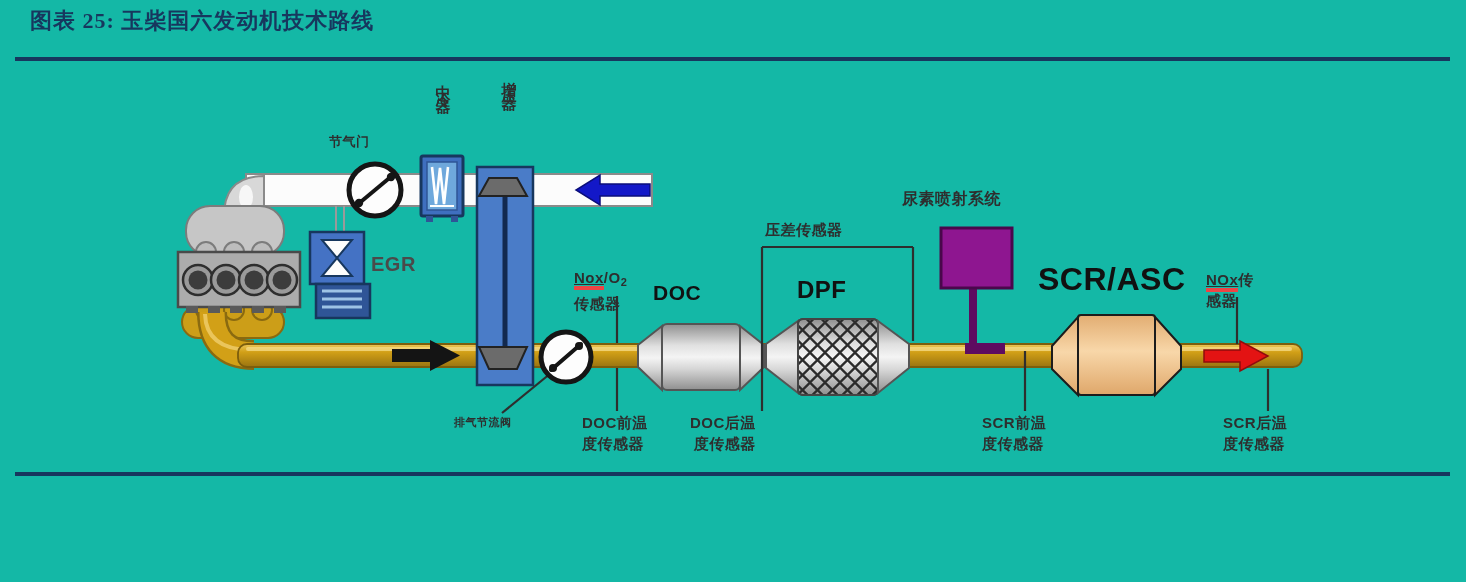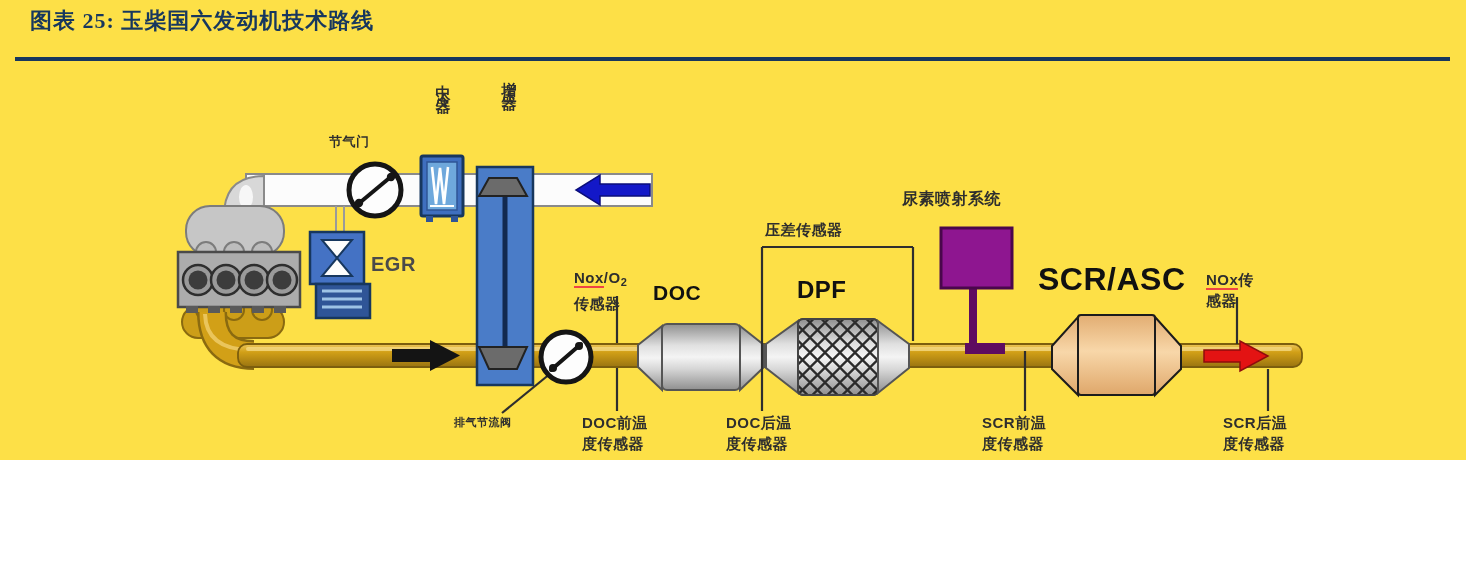--- a/index.html
+++ b/index.html
@@ -1,31 +1,31 @@
 <!DOCTYPE html>
 <html><head>
 <meta charset="utf-8">
 <style>
   html,body{margin:0;padding:0;background:#fff;}
-  #page{position:relative;width:1466px;height:460px;background:#fde047;overflow:hidden;
+  #page{position:relative;width:1466px;height:582px;background:#14b8a6;overflow:hidden;
         font-family:"Liberation Sans", sans-serif;}
   
   .title{position:absolute;left:30px;top:6px;font-size:22px;font-weight:bold;
          color:#17375E;letter-spacing:1px;font-family:"Liberation Serif", serif;}
   .title-rule{position:absolute;left:15px;right:16px;top:57px;height:4px;background:#17375E;}
   .bottom-rule{position:absolute;left:15px;right:16px;top:472px;height:4px;background:#17375E;}
   .source{position:absolute;left:38px;top:486px;font-size:17px;font-style:italic;
           color:#17375E;font-family:"Liberation Serif", serif;letter-spacing:1px;}
   
   .lbl{position:absolute;color:#2e2e2e;font-weight:bold;font-size:15px;line-height:21px;
        white-space:pre-line;letter-spacing:0.5px;}
   .vlabel{position:absolute;color:#2e2e2e;font-weight:bold;font-size:15px;
           writing-mode:vertical-rl;text-orientation:upright;letter-spacing:7px;}
   .big{color:#111;}
-  .u-red{border-bottom:2px solid #ef4444;}
+  .u-red{border-bottom:4px solid #ef4444;text-decoration:underline;}
   .sub2{font-size:11px;vertical-align:-3px;}
   svg{position:absolute;left:0;top:0;}
 </style>
 </head>
 <body>
 
 <div id="page">
 
   <div class="title">图表 25:  玉柴国六发动机技术路线</div>
   <div class="title-rule"></div>
@@ -199,21 +199,21 @@
   <div class="lbl big" style="left:1038px;top:269px;font-size:32px;">SCR/ASC</div>
 
   <div class="lbl" style="left:1206px;top:248px;">
     <span class="u-red">NOx</span><span>传</span>
     <div>感器</div>
   </div>
 
   <div class="lbl" style="left:454px;top:412px;font-size:11px;">排气节流阀</div>
   <div class="lbl" style="left:582px;top:412px;">DOC前温
 度传感器</div>
-  <div class="lbl" style="left:726px;top:412px;">DOC后温
+  <div class="lbl" style="left:690px;top:412px;text-align:right;">DOC后温
 度传感器</div>
   <div class="lbl" style="left:982px;top:412px;">SCR前温
 度传感器</div>
   <div class="lbl" style="left:1223px;top:412px;">SCR后温
 度传感器</div>
 
   <div class="bottom-rule"></div>
 
 </div>
 

